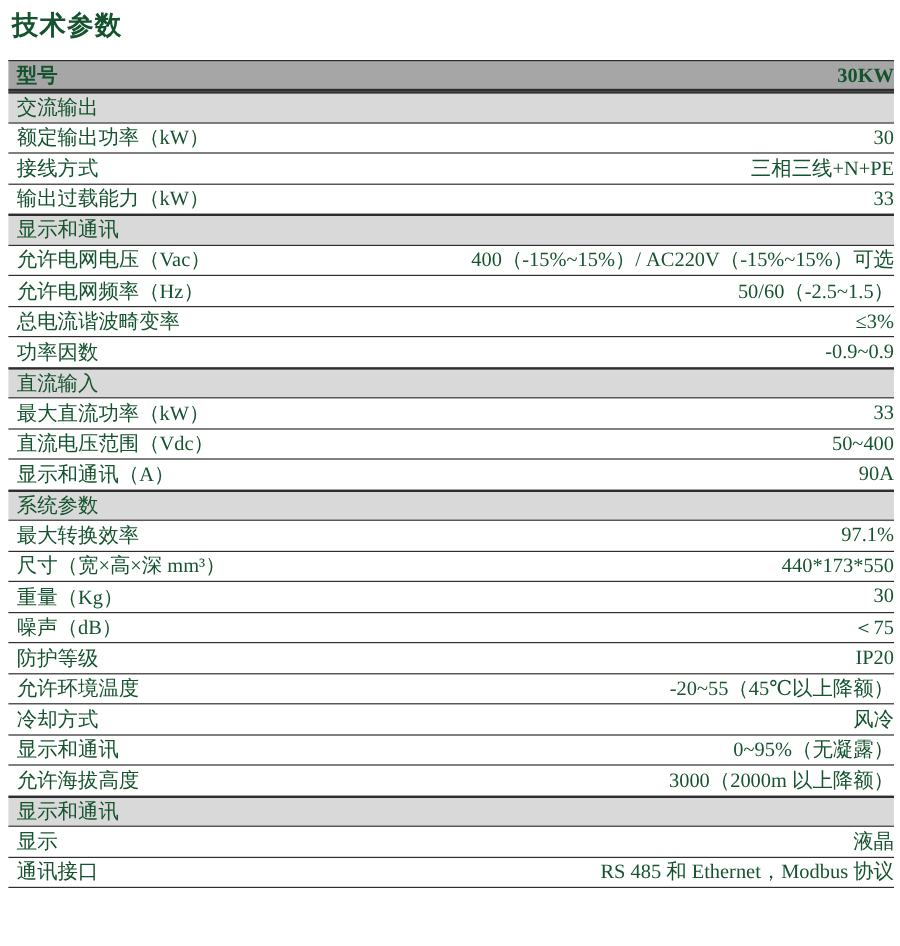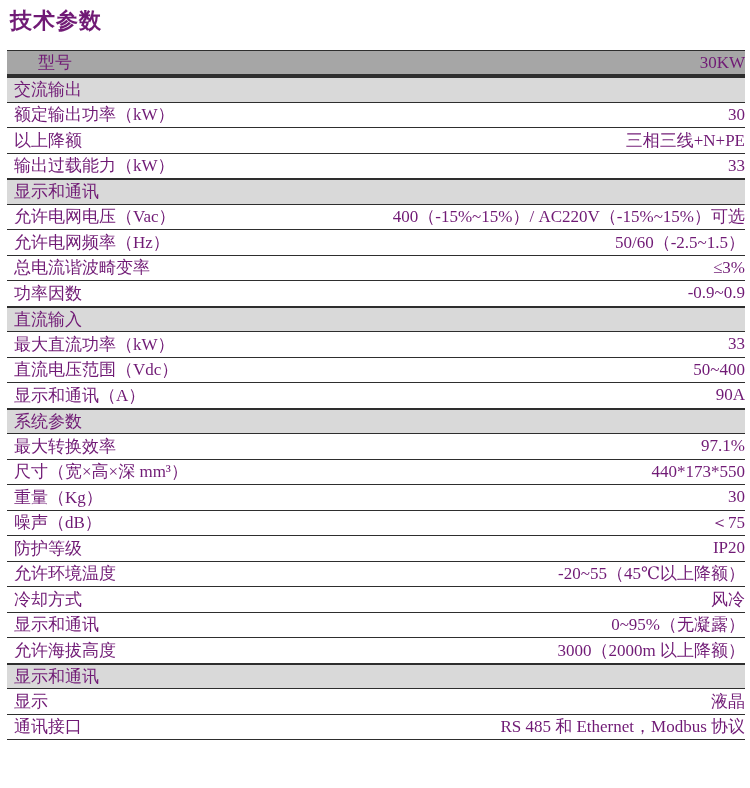--- a/index.html
+++ b/index.html
@@ -6,21 +6,21 @@
     margin: 0;
     padding: 0;
     background: #ffffff;
   }
   .page {
     position: relative;
     width: 750px;
     height: 788px;
     background: #ffffff;
     font-family: "Liberation Serif", "DejaVu Serif", serif;
-    color: #701a75;
+    color: #14532d;
     overflow: hidden;
   }
   .doc-title {
     position: absolute;
     left: 10px;
     top: 6px;
     font-size: 22px;
     font-weight: bold;
     letter-spacing: 1px;
   }
@@ -46,25 +46,24 @@
     box-sizing: border-box;
     white-space: nowrap;
   }
   .row .value {
     flex: 1;
     text-align: right;
     white-space: nowrap;
   }
   .header-row {
     background: var(--header-bg, #a6a6a6);
-    font-weight: normal;
+    font-weight: bold;
     border-top: 1px solid var(--border-col, #2e2e2e);
     border-bottom: 2px solid var(--border-col, #1c1c1c);
     height: 26px;
-    padding-left: 24px;
   }
   .section-row {
     background: var(--section-bg, #d9d9d9);
     font-weight: normal;
     border-top: 2px solid var(--border-col, #1c1c1c);
   }
   .section-row .label {
     width: auto;
   }
 </style>
@@ -82,21 +81,21 @@
     </div>
 
   <div class="row section-row">
         <div class="label">交流输出</div>
       </div>
       <div class="row data-row">
         <div class="label">额定输出功率（kW）</div>
         <div class="value">30</div>
       </div>
       <div class="row data-row">
-        <div class="label">以上降额</div>
+        <div class="label">接线方式</div>
         <div class="value">三相三线+N+PE</div>
       </div>
       <div class="row data-row">
         <div class="label">输出过载能力（kW）</div>
         <div class="value">33</div>
       </div>
       <div class="row section-row">
         <div class="label">显示和通讯</div>
       </div>
       <div class="row data-row">

